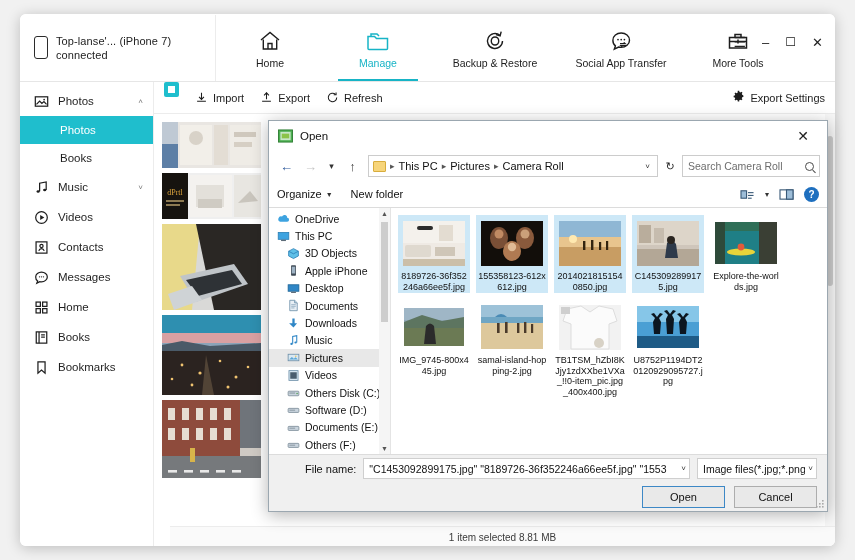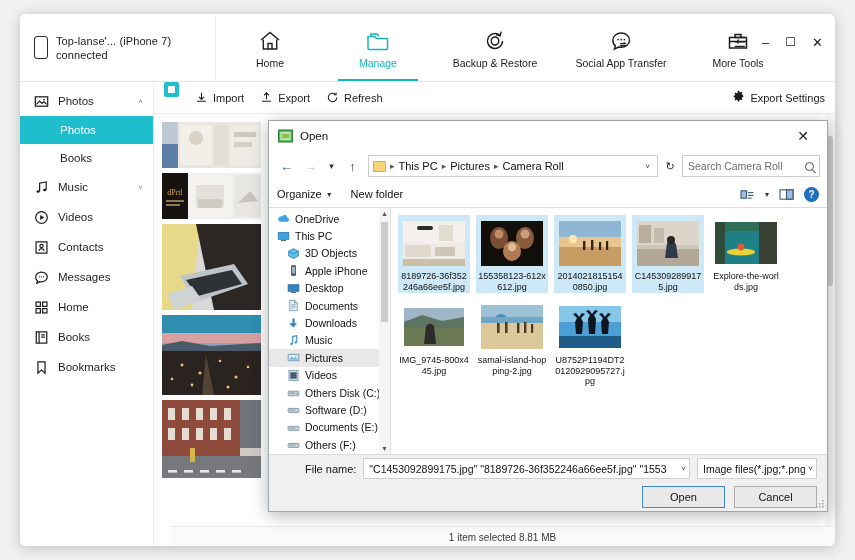--- a/index.html
+++ b/index.html
@@ -829,20 +829,31 @@
                     <rect x="24" y="17" width="2.6" height="11"></rect>
                   <rect x="36" y="18" width="2.4" height="10"></rect>
                     <rect x="43" y="17" width="2.4" height="11"></rect>
                   <rect x="50" y="19" width="2.2" height="9"></rect>
                 </g>
               </svg>
             </div>
             <div class="fname">samal-island-hopping-2.jpg</div>
           </div>
 
+          <div class="fitem">
+            <div class="fthumb">
+              <svg width="62" height="45" viewBox="0 0 62 45">
+                <rect width="62" height="45" fill="#f2f2f2"></rect>
+                <path d="M8 4 L22 1 L31 7 L40 1 L54 4 L58 16 L50 19 L50 44 L12 44 L12 19 L4 16 Z" fill="#fbfbfb" stroke="#ddd"></path>
+                <rect x="2" y="2" width="9" height="7" fill="#cfcfcf"></rect>
+                <circle cx="40" cy="38" r="5" fill="#d8d2c6"></circle>
+              </svg>
+            </div>
+            <div class="fname">TB1TSM_hZbI8KJjy1zdXXbe1VXa_!!0-item_pic.jpg_400x400.jpg</div>
+          </div>
 
           <div class="fitem">
             <div class="fthumb">
               <svg width="62" height="42" viewBox="0 0 62 42">
                 <rect width="62" height="42" fill="#4a9fd4"></rect>
                 <rect y="0" width="62" height="16" fill="#86c6e8"></rect>
                 <rect y="30" width="62" height="12" fill="#1e5b86"></rect>
                 <g fill="#0c1620">
                   <path d="M16 16 l2 -4 l-4 -4 l3 -1 l3 4 l3 -4 l3 1 l-4 4 l2 4 l-1 12 h-6z"></path>
                   <path d="M29 13 l2 -4 l-4 -4 l3 -1 l3 4 l3 -4 l3 1 l-4 4 l2 4 l-1 15 h-6z"></path>

